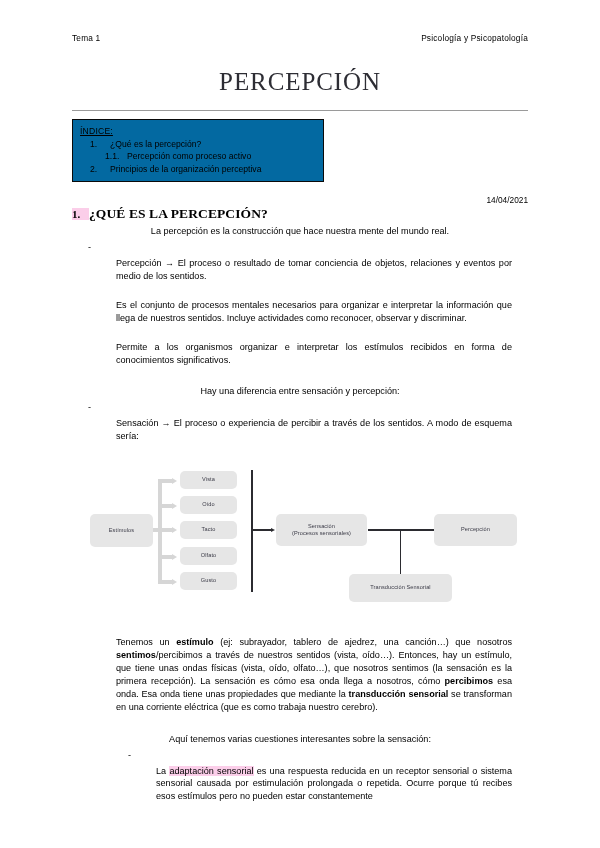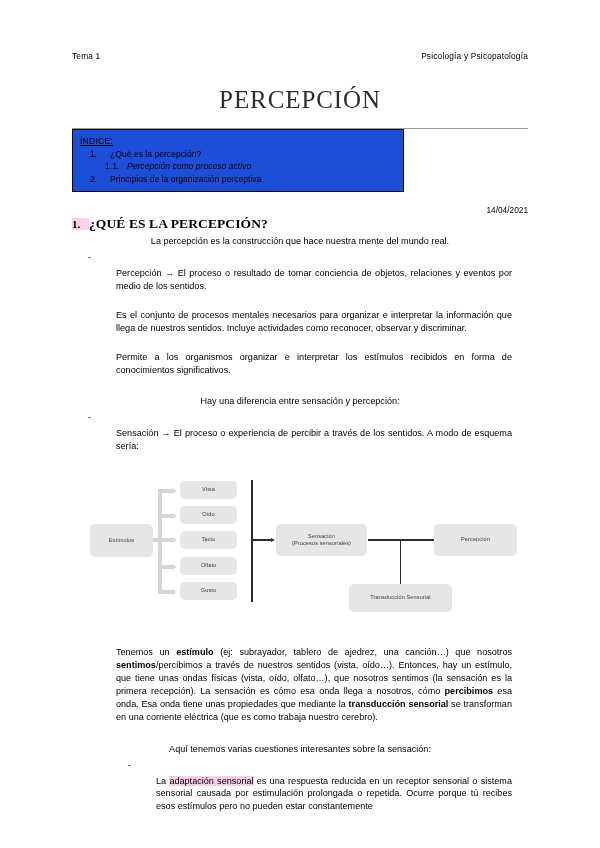--- a/index.html
+++ b/index.html
@@ -18,21 +18,21 @@
   .page {
     position: relative;
     width: 600px;
     height: 848px;
     box-sizing: border-box;
     padding: 0;
   }
   .content {
     position: absolute;
     left: 72px;
-    top: 18px;
+    top: 0;
     width: 456px;
   }
 
   
   .runhead {
     display: flex;
     justify-content: space-between;
     align-items: baseline;
     font-size: 8.3px;
     letter-spacing: .2px;
@@ -53,38 +53,39 @@
 
   .rule {
     border: 0;
     border-top: 1px solid #9a9a9a;
     margin: 16px 0 0 0;
     height: 0;
   }
 
   
   .index-box {
-    background: #1d4ed8;
+    margin-top: 8px;
+    background: #0369a1;
     border: 1.6px solid #0a0a0a;
     padding: 5px 6px 6px 7px;
     box-sizing: border-box;
-    width: 332px;
+    width: 252px;
     font-size: 8.6px;
     line-height: 1.42;
   }
   .index-title {
     text-decoration: underline;
     letter-spacing: .2px;
     margin-bottom: 1px;
     display: inline-block;
   }
   .idx-row { display: flex; }
   .idx-row .num { width: 30px; padding-left: 10px; box-sizing: border-box; }
   .idx-row.sub .num { width: 30px; padding-left: 25px; }
-  .idx-row.sub .txt { padding-left: 17px; font-style: italic; }
+  .idx-row.sub .txt { padding-left: 17px; }
 
   
   .date-line {
     text-align: right;
     font-size: 8.3px;
     margin-top: 14px;
     line-height: 1;
   }
 
   

